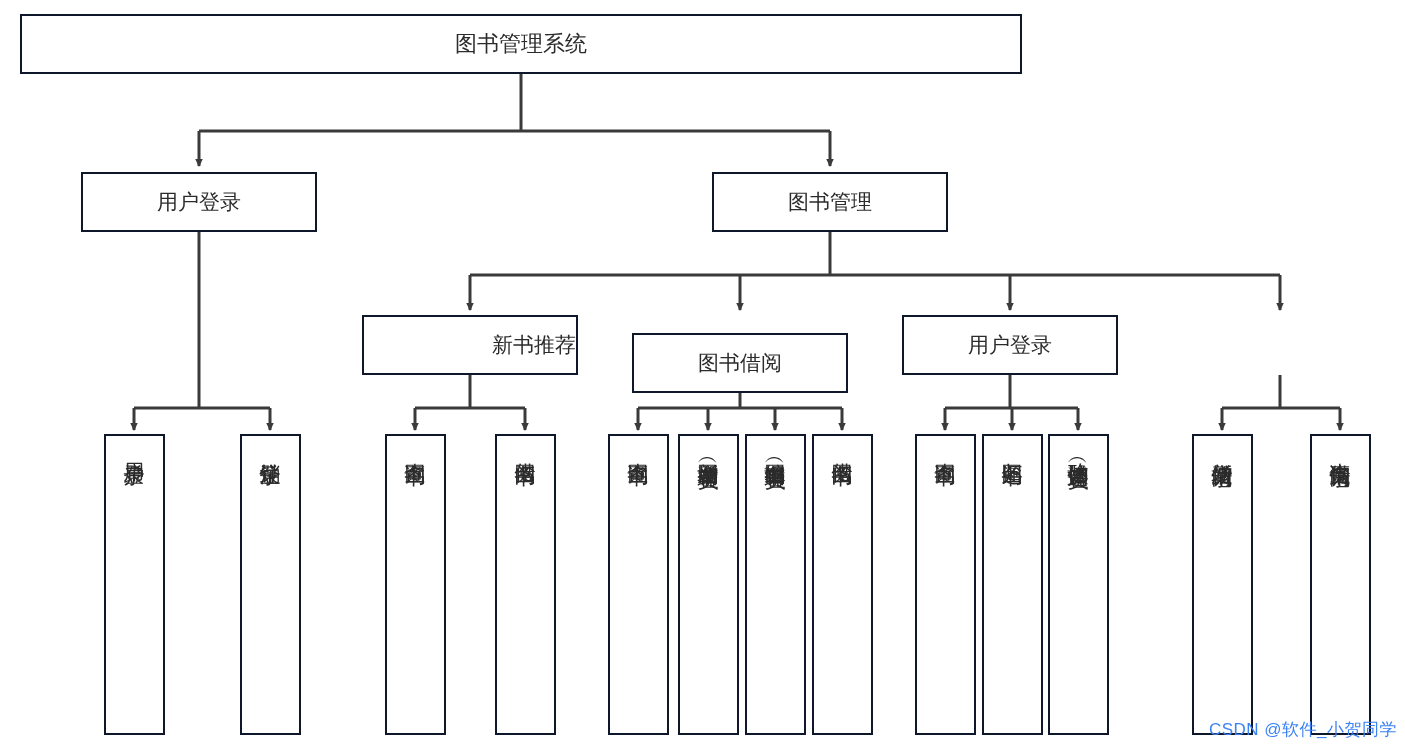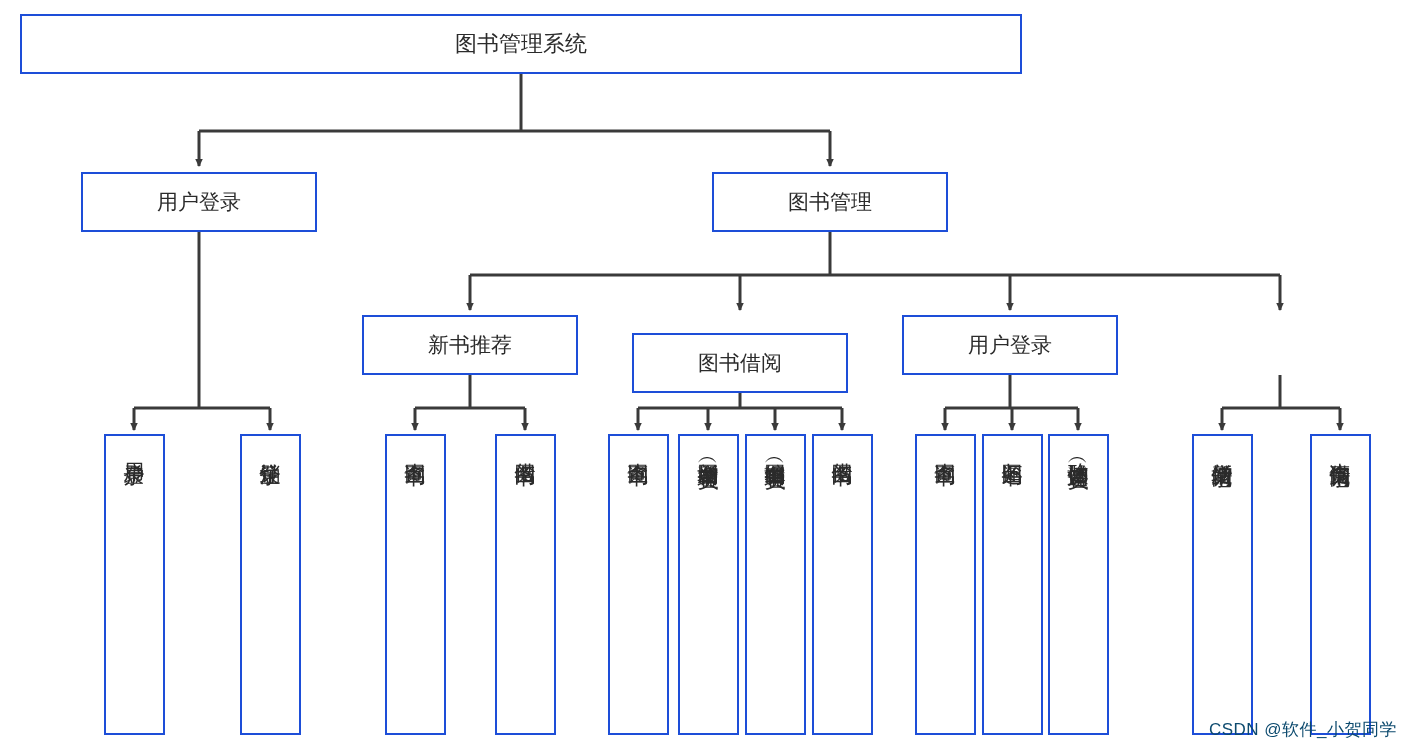--- a/index.html
+++ b/index.html
@@ -22,21 +22,21 @@
     left: 0;
     top: 0;
     width: 1405px;
     height: 747px;
     pointer-events: none;
   }
   .node {
     position: absolute;
     box-sizing: border-box;
     background: #ffffff;
-    border: 2px solid #1d4ed8;
+    border: 2px solid #0f172a;
     display: flex;
     align-items: center;
     justify-content: center;
     color: #2b2b2b;
     line-height: 1.18;
   }
   .node .label {
     display: block;
     text-align: center;
     white-space: pre-line;
@@ -58,21 +58,21 @@
     text-orientation: upright;
     font-size: 21px;
     letter-spacing: 1px;
     line-height: 1;
   }
   .watermark {
     position: absolute;
     right: 8px;
     bottom: 6px;
     font-size: 17px;
-    color: #0c4a6e;
+    color: #3b82f6;
     letter-spacing: 0.5px;
     white-space: nowrap;
     user-select: none;
   }
 </style>
 </head>
 <body>
 
 <div id="diagram-root">
 
@@ -132,21 +132,21 @@
     <span class="label">图书管理系统</span>
   </div>
 
   <div class="node horiz" style="left:81px; top:172px; width:236px; height:60px;">
     <span class="label">用户登录</span>
   </div>
   <div class="node horiz" style="left:712px; top:172px; width:236px; height:60px;">
     <span class="label">图书管理</span>
   </div>
 
-  <div class="node horiz" style="left:362px; top:315px; width:216px; height:60px;">
+  <div class="node horiz" style="left:362px; top:315px; width:216px; height:60px;justify-content:flex-end;">
     <span class="label">新书推荐</span>
   </div>
   <div class="node horiz" style="left:632px; top:333px; width:216px; height:60px;">
     <span class="label">图书借阅</span>
   </div>
   <div class="node horiz" style="left:902px; top:315px; width:216px; height:60px;">
     <span class="label">用户登录</span>
   </div>
 
   <div class="node vert" style="left:104px; top:434px; width:61px; height:301px;">

